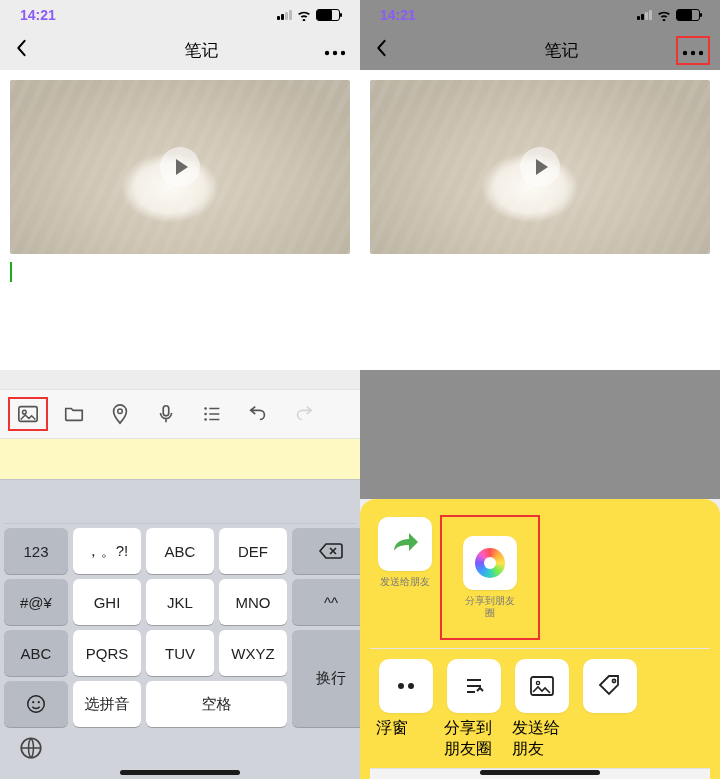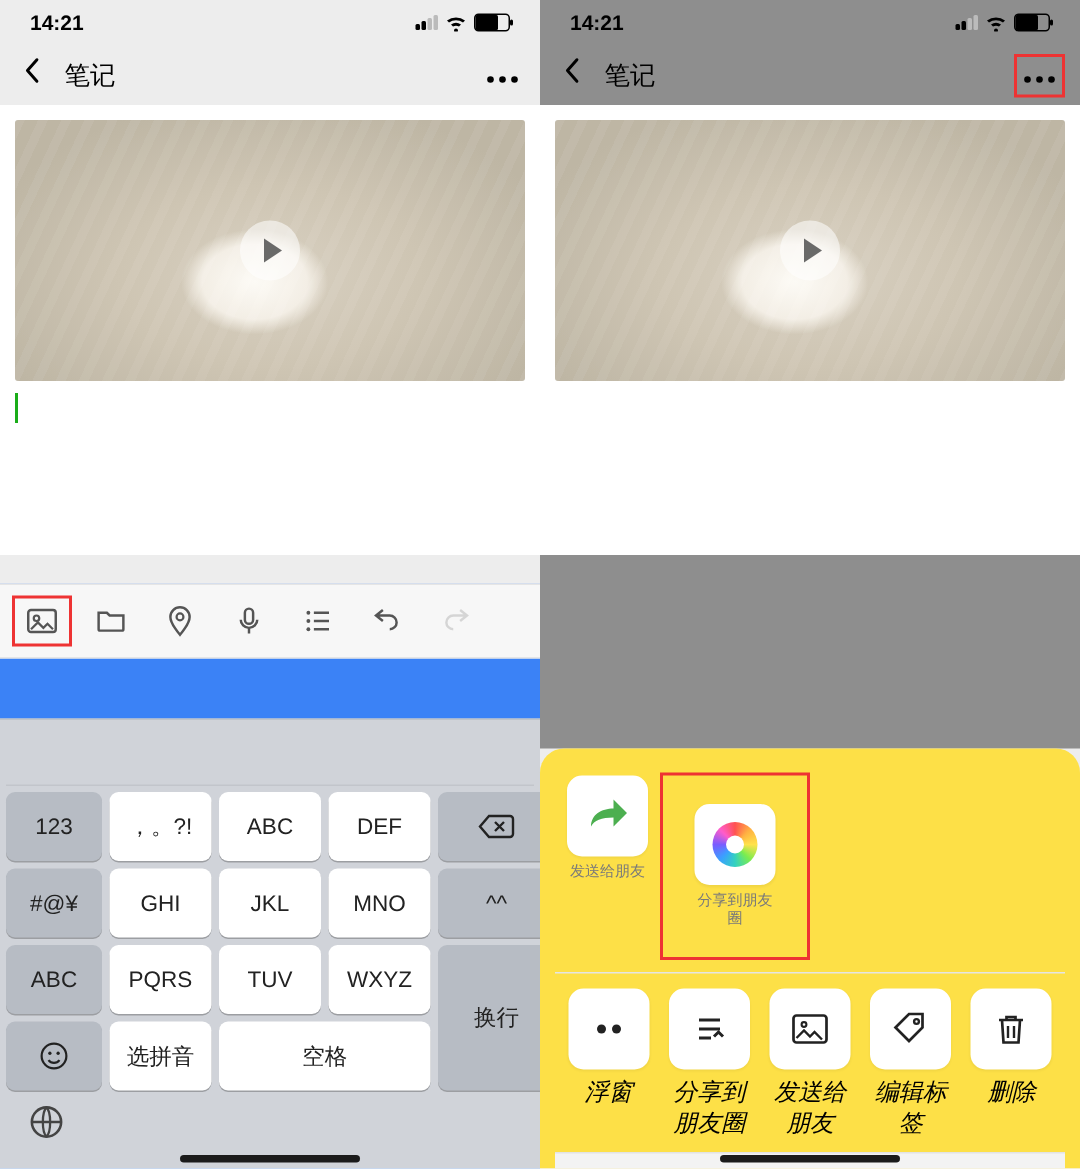--- a/index.html
+++ b/index.html
@@ -16,40 +16,40 @@
   .pane.right { background: #ededed; }
   .overlay-dim {
     position: absolute; inset: 0;
     background: rgba(0,0,0,0.4);
     z-index: 5;
     pointer-events: none;
   }
   
   .status {
     height: 30px; display: flex; align-items: center; justify-content: space-between;
-    padding: 0 20px; font-size: 14px; font-weight: 600; color: #000000;
+    padding: 0 20px; font-size: 14px; font-weight: 600; color: #8b5cf6;
     position: relative; z-index: 6;
   }
   .status .icons { display: flex; align-items: center; gap: 4px; }
   .status .sig { display: inline-flex; align-items: flex-end; gap: 1px; }
   .status .sig i { width: 3px; background: #000; display: inline-block; border-radius: 1px; }
   .status .sig i:nth-child(1){height:4px}
   .status .sig i:nth-child(2){height:6px}
   .status .sig i:nth-child(3){height:8px; background:#bbb}
   .status .sig i:nth-child(4){height:10px;background:#bbb}
   .wifi-svg { width: 16px; height: 12px; }
   .batt { width: 24px; height: 12px; border: 1.5px solid #000; border-radius: 3px; position: relative; }
   .batt::after { content:""; position:absolute; right:-3px; top:3px; width:2px; height:4px; background:#000; border-radius:1px;}
   .batt i { display:block; width:70%; height:100%; background:#000; border-radius:1px;}
   
   .nav {
     height: 40px; display:flex; align-items:center; justify-content:space-between;
     padding: 0 14px; position:relative; z-index:6;
   }
-  .nav .title { position:absolute; left:0; right:0; font-size:17px; font-weight:500; color:#000;margin-left:43px;}
+  .nav .title { position:absolute; left:0; right:0; text-align:center; font-size:17px; font-weight:500; color:#000;margin-left:43px;}
   .nav .back { font-size:20px; color:#000; }
   .nav .more { font-size:18px; color:#000; letter-spacing:1px; font-weight:bold;}
   .red-box { border: 2px solid #e33; }
   .more-wrap.red-box { padding: 2px 4px; margin-right:-4px;}
   
   .content { background:#fff; margin:0; padding:10px 10px 0 10px; height:300px; position:relative; z-index:6;}
   .video-thumb {
     width: 100%; height: 174px; border-radius: 2px;
     background:
       radial-gradient(ellipse 70px 50px at 47% 62%, #fdfbf6 0%, #f4efe6 50%, rgba(244,239,230,0) 70%),
@@ -71,21 +71,21 @@
   .play::after{
     content:""; border-left:12px solid rgba(90,90,90,0.9); border-top:8px solid transparent; border-bottom:8px solid transparent; margin-left:3px;
   }
   .cursor { width:2px; height:20px; background:#1aad19; margin-top:8px;}
   
   .toolbar {
     position:absolute; bottom:340px; left:0; right:0;
     background:#f7f7f7; border-top:1px solid #e5e5e5; border-bottom:1px solid #e5e5e5;
     display:flex; align-items:center; gap:6px; padding:8px 8px; height:50px;
   }
-  .left-pane-lower { position:absolute; left:0; right:0; bottom:0; height:390px; background:#3b82f6; }
+  .left-pane-lower { position:absolute; left:0; right:0; bottom:0; height:390px; background:#fef9c3; }
   .tool { width:40px; height:34px; display:flex; align-items:center; justify-content:center; color:#555; }
   .tool svg { width:22px; height:22px; }
   .tool.photo.red-box { border:2px solid #e33; }
   .tool.redo { opacity:.35; }
   
   .kbd-wrap {
     position:absolute; bottom:0; left:0; right:0; height:300px;
     background:#d0d3d9; padding:6px 4px 8px 4px; border-top:1px solid #bfc3c9;
   }
   .kbd-sugg { height:38px; border-bottom:1px solid #c2c5cb; margin-bottom:4px;}
@@ -108,21 +108,21 @@
   .share-row { display:flex; gap:8px; padding:4px 6px 10px 6px; }
   .share-item { width:58px; text-align:center; }
   .share-ico {
     width:54px; height:54px; border-radius:10px; background:#fff;
     display:flex; align-items:center; justify-content:center; margin:0 auto 5px auto;
     box-shadow:0 1px 2px rgba(0,0,0,.06);
   }
   .share-item .lbl { font-size:10px; color:#7a7a7a; line-height:1.2;}
   .share-redwrap { border:2px solid #e33; padding:19px; margin:-2px; }
   .action-row { display:flex; gap:8px; padding:10px 6px 8px 6px; border-top:1px solid #e5e5e5;}
-  .action-item { width:60px; text-align:center;font-style:italic;}
+  .action-item { width:60px; }
   .action-item .share-ico { width:54px; height:54px;}
   .cancel-bar {
     border-top:1px solid #e3e3e3; text-align:center; padding:14px 0; font-size:16px; color:#5b6b9d;
     background:#f3f3f3;
   }
   .home-ind { position:absolute; bottom:4px; left:50%; transform:translateX(-50%); width:120px; height:5px; background:#1b1b1b; border-radius:3px; z-index:20;}
   
   .cw {
     width:30px; height:30px; border-radius:50%;
     background: conic-gradient(#ff5252,#ffb142,#ffe24b,#7bed4f,#33d1c0,#3aa0ff,#7a5cff,#ff5ccb,#ff5252);
@@ -362,30 +362,20 @@
           </div>
           <div class="lbl">发送给朋友</div>
         </div>
         <div class="action-item">
           <div class="share-ico">
             <svg width="26" height="26" viewBox="0 0 26 26">
                 <path d="M3 12L12 3h9v9l-9 9z" fill="none" stroke="#222" stroke-width="1.8"></path>
                 <circle cx="17" cy="8" r="1.6" fill="none" stroke="#222" stroke-width="1.6"></circle>
               </svg>
           </div>
-          <div class="lbl">编辑标签</div>
-        </div>
-        <div class="action-item">
-          <div class="share-ico">
-            <svg width="22" height="24" viewBox="0 0 22 24">
-                <path d="M3 6h16M8 6V4h6v2M5 6l1 15h10l1-15" fill="none" stroke="#222" stroke-width="1.8"></path>
-                <path d="M9 10v8M13 10v8" stroke="#222" stroke-width="1.6"></path>
-              </svg>
-          </div>
-          <div class="lbl">删除</div>
         </div>
       </div>
 
       <div class="cancel-bar">取消</div>
     </div>
     <div class="home-ind"></div>
   </div>
 
 </div>
 

